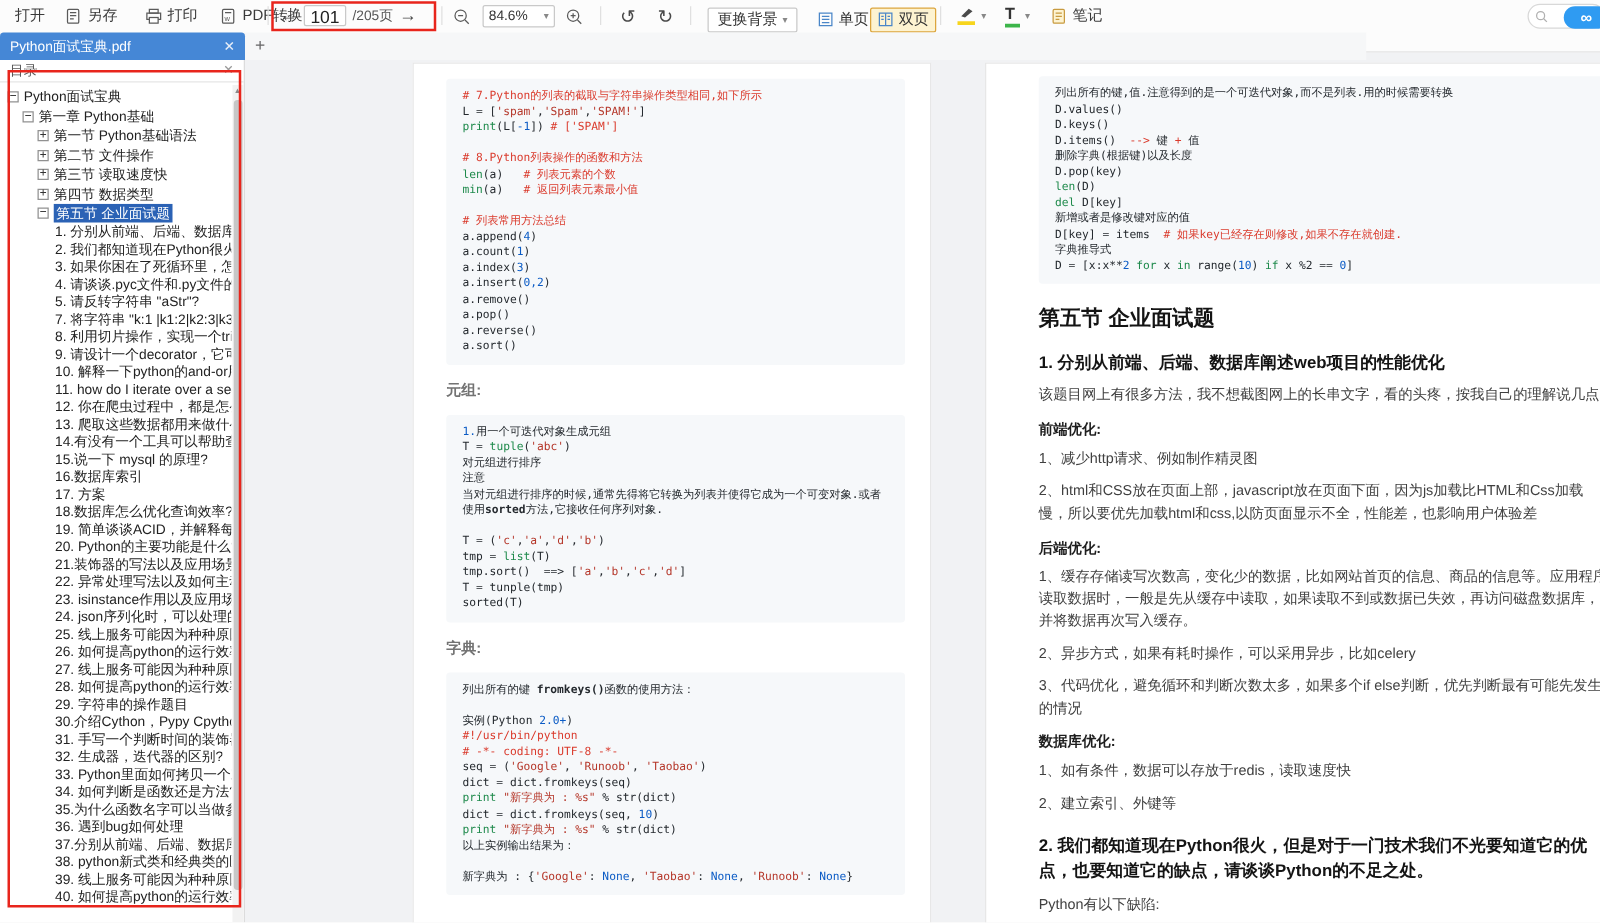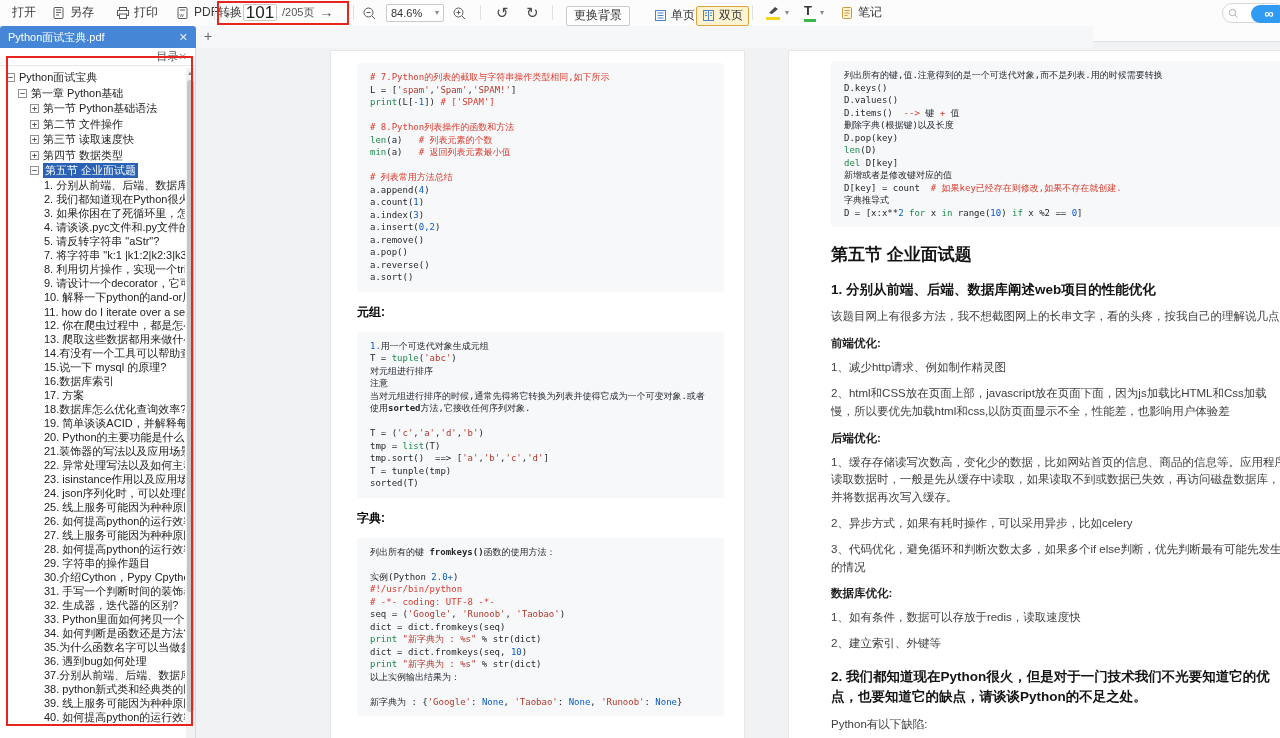--- a/index.html
+++ b/index.html
@@ -9,28 +9,28 @@
 
   
   .toolbar { position:absolute; left:0; top:0; width:1280px; height:42px; background:#fcfcfc;
     border-bottom:1px solid #e3e3e3; font-size:12px; color:#3a3a3a; }
   .tb-btn { position:absolute; top:0; height:25px; display:flex; align-items:center; gap:4px;
     padding:0 4px; cursor:default; white-space:nowrap; }
   .tb-sep { position:absolute; top:5px; width:1px; height:15px; background:#e0e0e0; }
   .tb-ic { width:14px; height:14px; display:inline-block; }
   .nav-group { position:absolute; left:224px; top:0; height:25px; display:flex; align-items:center; gap:5px; }
   .nav-arrow { font-size:14px; color:#4a4a4a; line-height:25px; }
-  .page-input { width:34px; height:17px; border:1px solid #c9c9c9; background:#fff; font-size:17px;
+  .page-input { width:34px; height:17px; border:1px solid #c9c9c9; background:#fff; font-size:14px;
     text-align:center; color:#222; border-radius:2px; padding:0; }
   .page-total { font-size:11px; color:#555; }
   .zoom-select { width:58px; height:18px; border:1px solid #c9c9c9; border-radius:2px; background:#fff;
     font-size:11px; color:#333; display:inline-flex; align-items:center; justify-content:space-between; padding:0 4px; }
   .rot { font-size:15px; color:#4a4a4a; }
   .btn-outline { height:20px; border:1px solid #c9c9c9; border-radius:2px; background:#fff;
-    display:inline-flex; align-items:center; gap:4px; padding:0 7px; font-size:12px; color:#333;flex-direction:column; }
+    display:inline-flex; align-items:center; gap:4px; padding:0 7px; font-size:12px; color:#333; }
   .mode-btn { height:20px; display:inline-flex; align-items:center; gap:3px; padding:0 5px;
     font-size:12px; color:#333; border:1px solid transparent; border-radius:2px; }
   .mode-btn.active { background:#fdf3d1; border-color:#dca53c; }
   .caret { font-size:8px; color:#888; }
   .tool-T { font-size:13px; font-weight:bold; color:#333; line-height:12px; }
   .underbar-y { display:block; width:14px; height:3px; background:#f7d51d; margin-top:1px; }
   .underbar-g { display:block; width:12px; height:3px; background:#3cb54a; margin-top:1px; }
   .searchbox { position:absolute; right:-4px; top:3px; width:62px; height:20px; background:#fff;
     border:1px solid #d8d8d8; border-radius:10px; display:flex; align-items:center; padding-left:5px; }
   .logo-pill { position:absolute; right:-4px; top:1px; width:36px; height:18px; background:#2f9bf2;
@@ -41,21 +41,21 @@
   .tab-active { position:absolute; left:0; top:0; width:196px; height:22px; background:#4587d6;
     border-radius:3px 3px 0 0; display:flex; align-items:center; color:#fff; font-size:11px; padding:0 8px; }
   .tab-title { flex:1; overflow:hidden; white-space:nowrap; text-overflow:ellipsis; }
   .tab-close { color:#e8eef8; font-size:11px; margin-left:6px; }
   .tab-add { position:absolute; left:204px; top:2px; font-size:14px; color:#666; }
 
   
   .sidebar { position:absolute; left:0; top:48px; width:196px; bottom:0; background:#fff;
     border-right:1px solid #dcdcdc; overflow:hidden; }
   .sb-header { height:18px; border-bottom:1px solid #e6e6e6; display:flex; align-items:center;
-    justify-content:flex-end; padding:0 8px; font-size:11px; color:#555; }
+    justify-content:space-between; padding:0 8px; font-size:11px; color:#555; }
   .sb-close { color:#999; font-size:10px; }
   #toc-tree { position:absolute; left:0; top:20px; right:10px; bottom:0; overflow:hidden; padding-top:2px; }
   .toc-row { display:flex; align-items:center; height:15.5px; font-size:11px; color:#222;
     white-space:nowrap; overflow:hidden; }
   .toc-row.leaf { height:14px; }
   .lvl0 { padding-left:6px; } .lvl1 { padding-left:18px; } .lvl2 { padding-left:30px; } .lvl3 { padding-left:44px; }
   .expander { flex:0 0 auto; width:9px; height:9px; border:1px solid #919191; background:#fff;
     font-size:9px; line-height:7px; text-align:center; color:#333; margin-right:4px;
     font-family:"DejaVu Sans Mono",monospace; }
   .toc-label { overflow:hidden; white-space:nowrap; }
@@ -71,21 +71,21 @@
 
   
   .page { position:absolute; top:50px; background:#fff; border:1px solid #e7e7e7; height:700px; overflow:hidden; }
   .page-left { left:330px; width:415px; padding:12px 20px 0 26px; }
   .page-right { left:788px; width:520px; padding:10px 20px 0 42px; }
   .codeblock { background:#f6f8fa; border-radius:3px; padding:8px 13px; margin-bottom:12px;
     font-family:"DejaVu Sans Mono",monospace; font-size:9px; line-height:12.5px; color:#24292e; }
   .codeline { white-space:pre-wrap; word-break:break-all; }
   .sn { color:#24292e; } .sc { color:#da3a2c; } .ss { color:#b5372a; }
   .sk { color:#1f8a4c; } .sd { color:#0b5bc5; } .sb2 { color:#24292e; font-weight:bold; }
-  .lp-heading { font-size:12px; font-weight:bold; color:#000000; margin:4px 0 11px; }
+  .lp-heading { font-size:12px; font-weight:bold; color:#737373; margin:4px 0 11px; }
   .rp-h2 { font-size:17px; font-weight:bold; color:#141414; margin:16px 0 10px; }
   .rp-h3 { font-size:13.5px; font-weight:bold; color:#141414; margin:14px 0 8px; line-height:1.5; }
   .rp-p { font-size:11.5px; color:#404040; margin:8px 0; line-height:1.55; }
   .rp-label { font-size:11.5px; font-weight:bold; color:#1e1e1e; margin:10px 0 6px; }
   svg { display:block; }
 </style>
 </head>
 <body>
 
 <div id="app">
@@ -446,29 +446,29 @@
         <div class="codeline"><span class="sn">dict = dict.fromkeys(seq, </span><span class="sd">10</span><span class="sn">)</span></div>
         <div class="codeline"><span class="sk">print </span><span class="ss">"新字典为 : %s"</span><span class="sn"> % str(dict)</span></div>
         <div class="codeline"><span class="sn">以上实例输出结果为：</span></div>
         <div class="codeline">&nbsp;</div>
         <div class="codeline"><span class="sn">新字典为 : {</span><span class="ss">'Google'</span><span class="sn">: </span><span class="sd">None</span><span class="sn">, </span><span class="ss">'Taobao'</span><span class="sn">: </span><span class="sd">None</span><span class="sn">, </span><span class="ss">'Runoob'</span><span class="sn">: </span><span class="sd">None</span><span class="sn">}</span></div>
       </div>
     </div>
   <div class="page page-right" id="page-right">
       <div class="codeblock">
         <div class="codeline"><span class="sn">列出所有的键,值.注意得到的是一个可迭代对象,而不是列表.用的时候需要转换</span></div>
+        <div class="codeline"><span class="sn">D.values()</span></div>
         <div class="codeline"><span class="sn">D.keys()</span></div>
-        <div class="codeline"><span class="sn">D.values()</span></div>
         <div class="codeline"><span class="sn">D.items()  </span><span class="sc">--&gt;</span><span class="sn"> 键 </span><span class="sc">+</span><span class="sn"> 值</span></div>
         <div class="codeline"><span class="sn">删除字典(根据键)以及长度</span></div>
         <div class="codeline"><span class="sn">D.pop(key)</span></div>
         <div class="codeline"><span class="sk">len</span><span class="sn">(D)</span></div>
         <div class="codeline"><span class="sk">del</span><span class="sn"> D[key]</span></div>
         <div class="codeline"><span class="sn">新增或者是修改键对应的值</span></div>
-        <div class="codeline"><span class="sn">D[key] = count  </span><span class="sc"># 如果key已经存在则修改,如果不存在就创建.</span></div>
+        <div class="codeline"><span class="sn">D[key] = items  </span><span class="sc"># 如果key已经存在则修改,如果不存在就创建.</span></div>
         <div class="codeline"><span class="sn">字典推导式</span></div>
         <div class="codeline"><span class="sn">D = [x:x**</span><span class="sd">2</span><span class="sn"> </span><span class="sk">for</span><span class="sn"> x </span><span class="sk">in</span><span class="sn"> range(</span><span class="sd">10</span><span class="sn">) </span><span class="sk">if</span><span class="sn"> x %2 == </span><span class="sd">0</span><span class="sn">]</span></div>
       </div>
       <div class="rp-h2">第五节 企业面试题</div>
       <div class="rp-h3">1. 分别从前端、后端、数据库阐述web项目的性能优化</div>
       <div class="rp-p">该题目网上有很多方法，我不想截图网上的长串文字，看的头疼，按我自己的理解说几点</div>
       <div class="rp-label">前端优化:</div>
       <div class="rp-p">1、减少http请求、例如制作精灵图</div>
       <div class="rp-p">2、html和CSS放在页面上部，javascript放在页面下面，因为js加载比HTML和Css加载慢，所以要优先加载html和css,以防页面显示不全，性能差，也影响用户体验差</div>
       <div class="rp-label">后端优化:</div>

